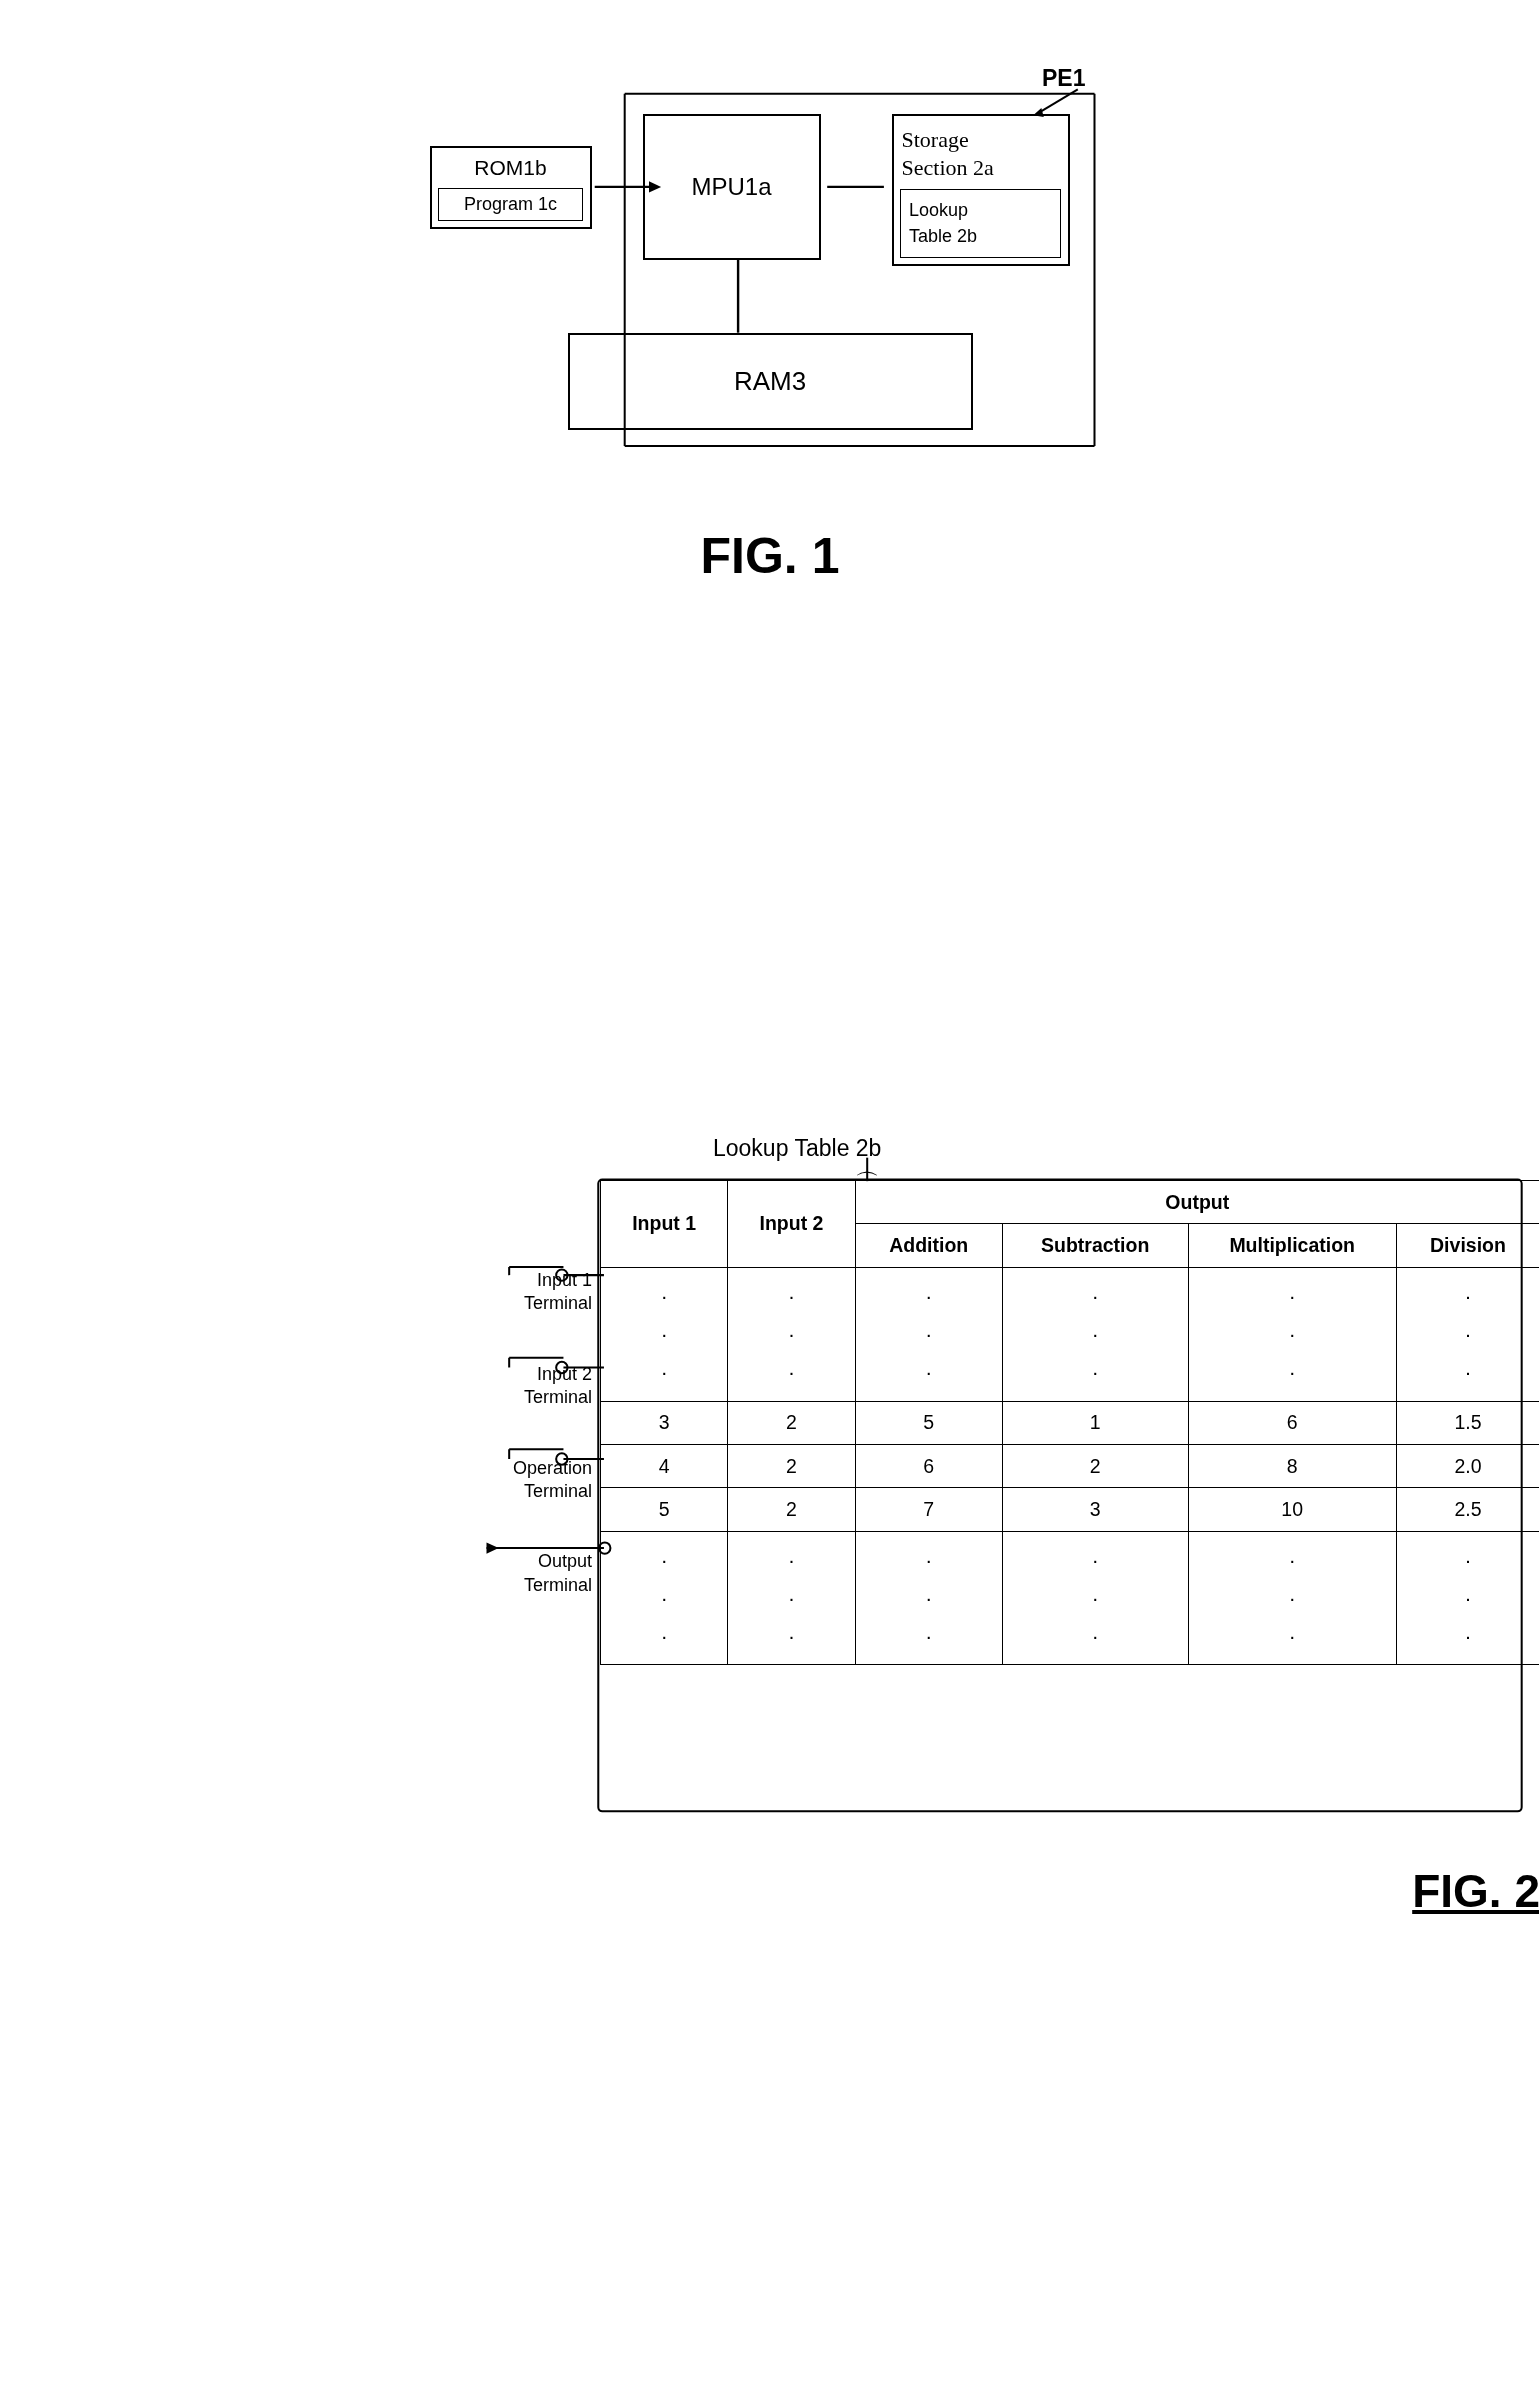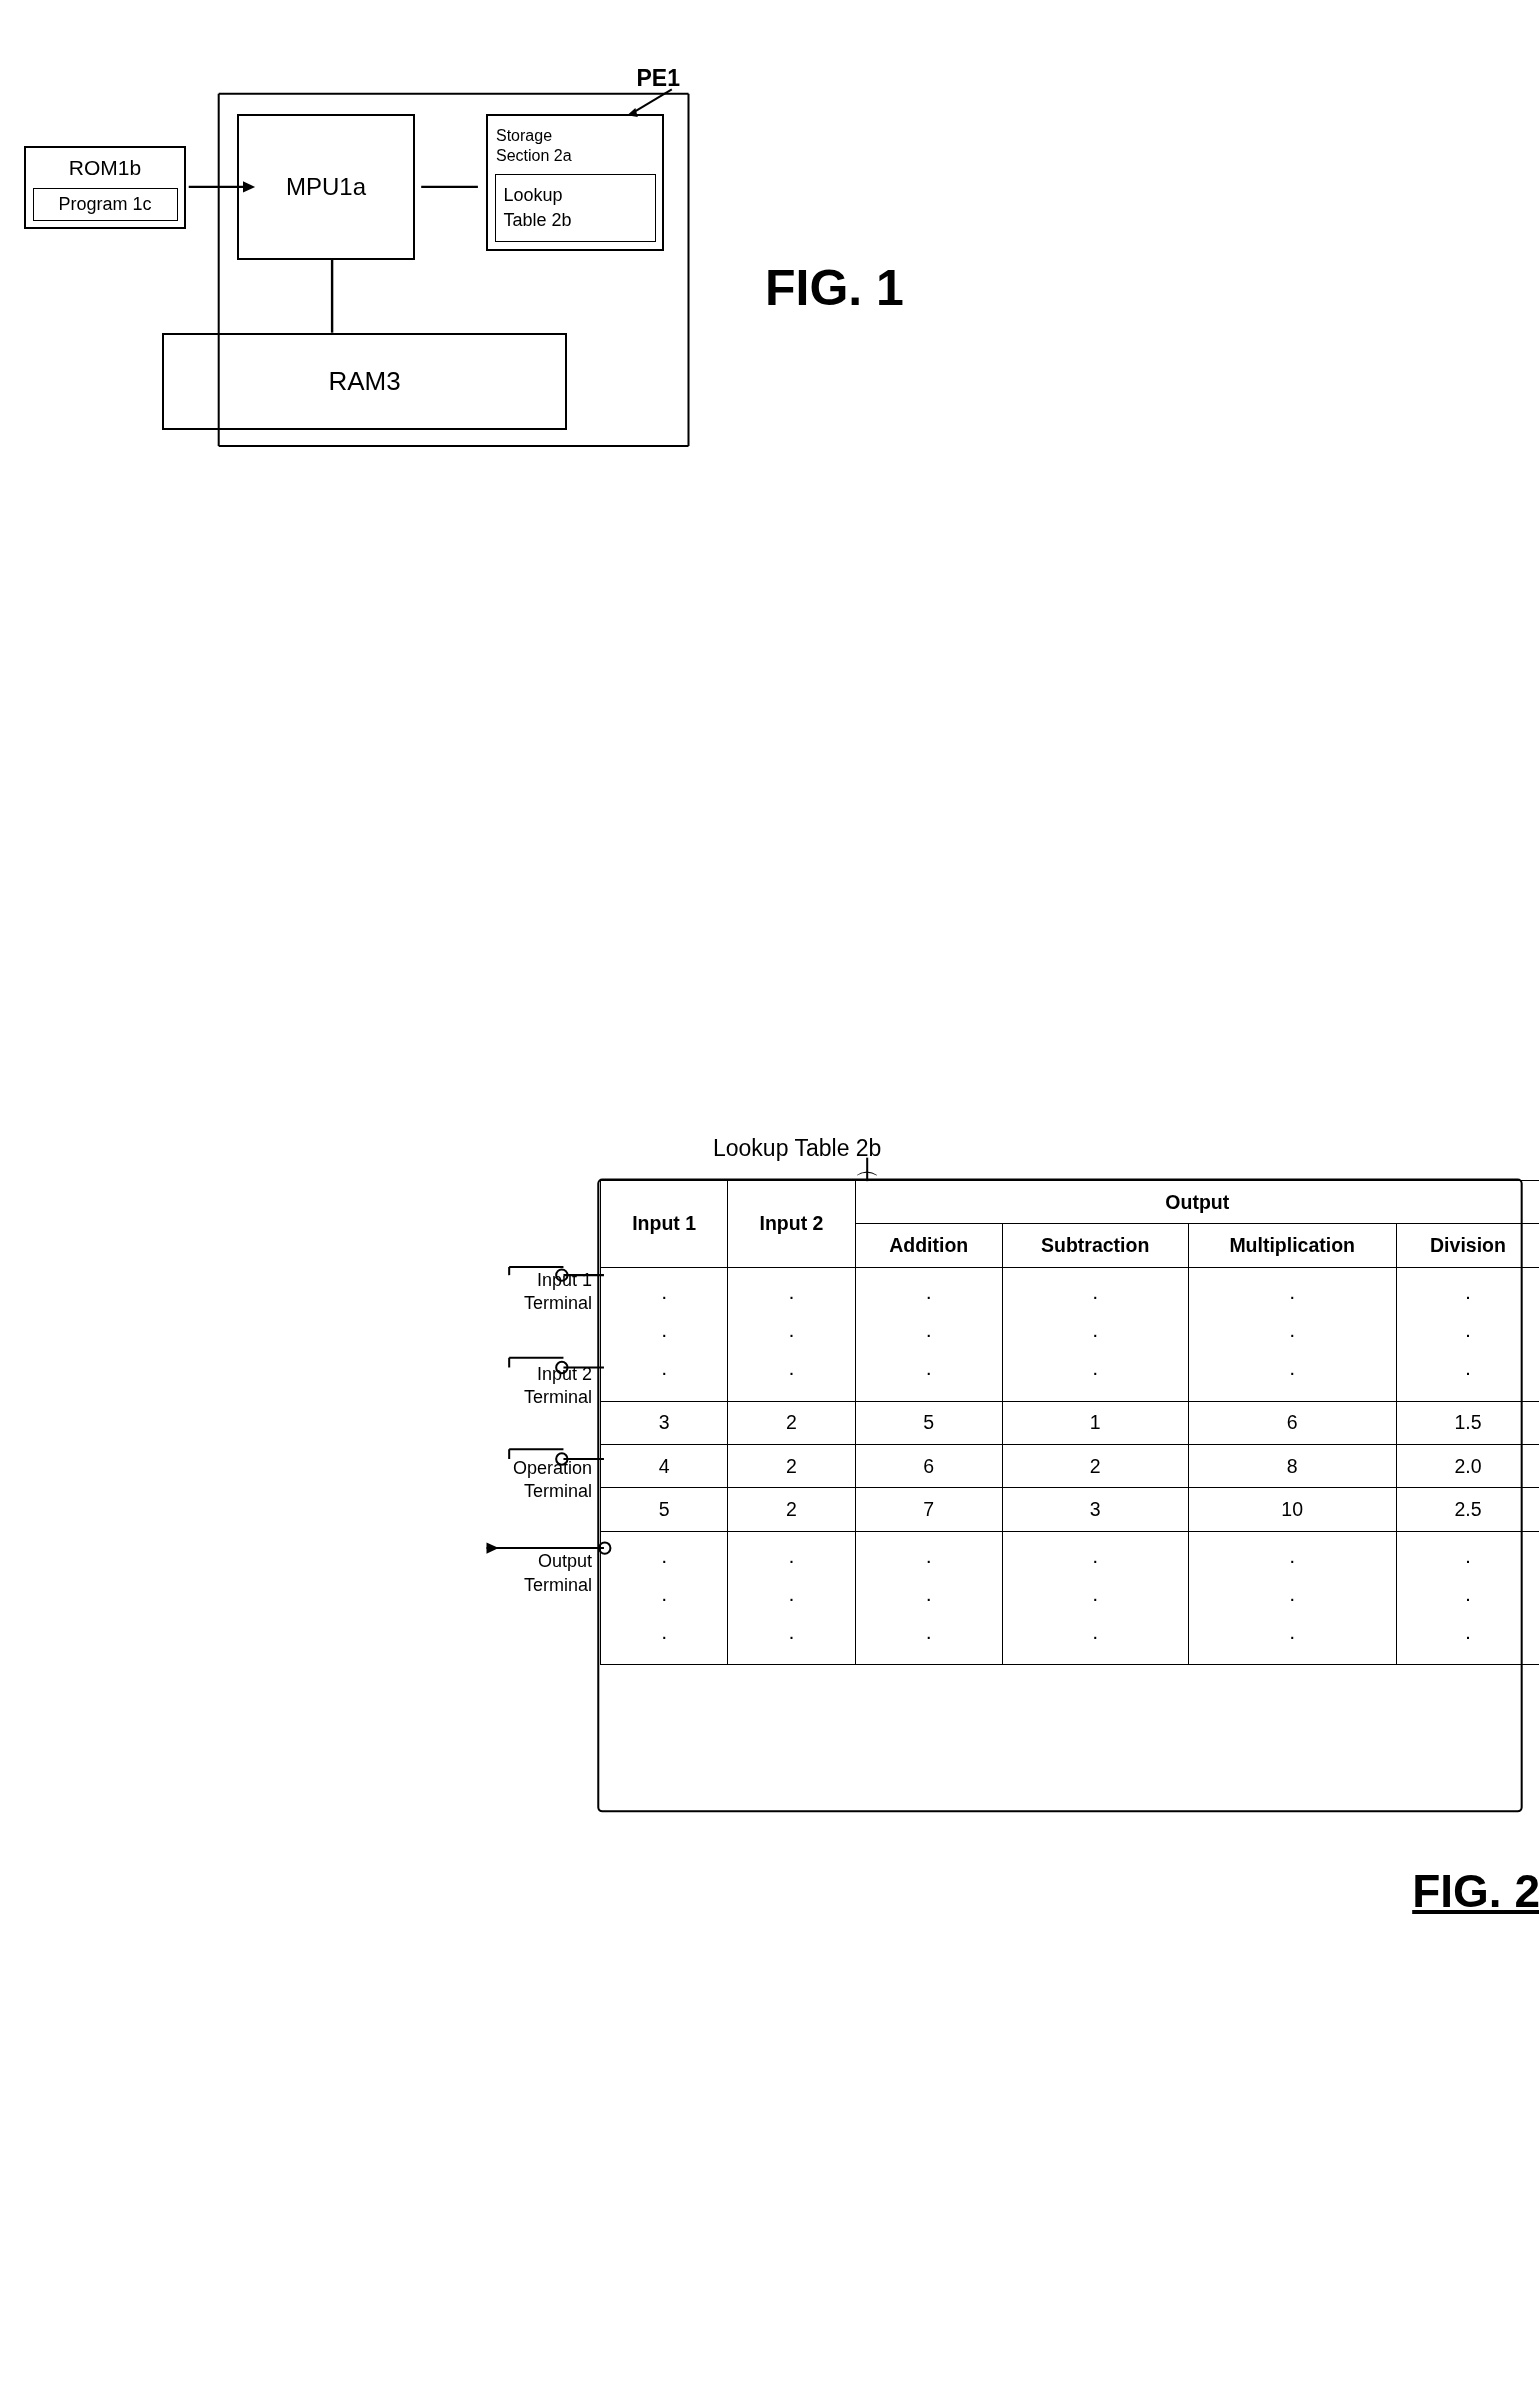--- a/index.html
+++ b/index.html
@@ -24,22 +24,22 @@
       position: relative;
     }
 
     
     .fig1-container {
       position: absolute;
       top: 49px;
       left: 0;
       right: 0;
       display: flex;
+      flex-direction: column;
       align-items: center;
-      gap: 36px;
     }
 
     .fig1-diagram {
       position: relative;
       width: 729px;
       height: 454px;
     }
 
     
     .pe1-label {
@@ -90,22 +90,23 @@
     .storage-box {
       position: absolute;
       top: 65px;
       right: 65px;
       width: 178px;
       border: 2.4px solid #000;
     }
 
     .storage-title {
       padding: 9.7px 8px 6.5px;
-      font-size: 16px;
+      font-size: 22px;
       line-height: 1.3;
+      font-family: Liberation Serif, serif;
     }
 
     .lookup-inner-box {
       margin: 0 6.5px 6.5px 6.5px;
       border: 1.6px solid #000;
       padding: 8px;
       font-size: 18px;
       line-height: 1.4;
     }
 

